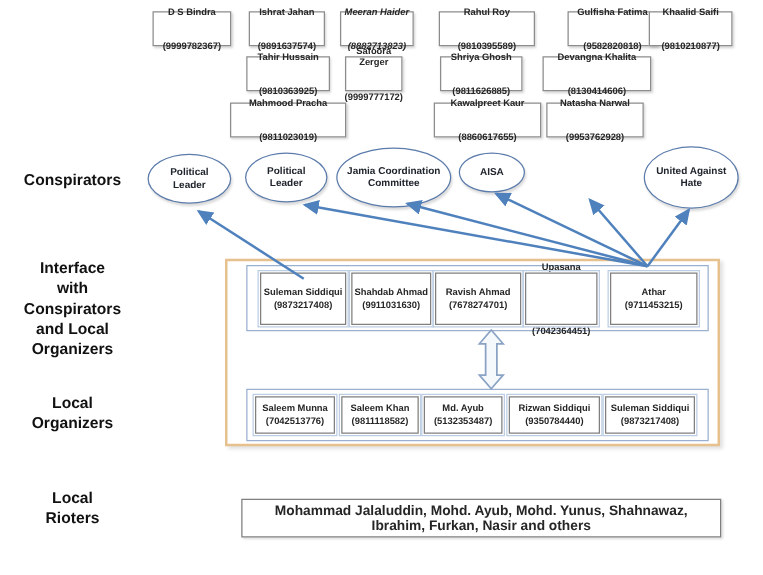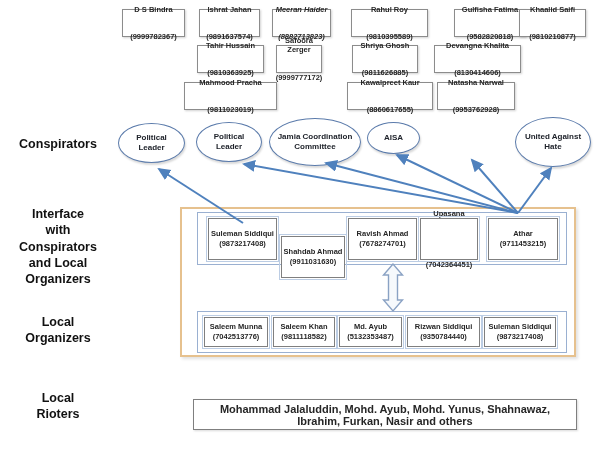--- a/index.html
+++ b/index.html
@@ -123,21 +123,21 @@
     <span>United Against Hate</span>
   </div>
 
   <div style="position:absolute;left:180px;top:207px;width:396px;height:150px;border:2px solid #e6c18e;box-shadow:2px 2px 3px rgba(0,0,0,.12);box-sizing:border-box;"></div>
 
   <div class="groupbox" style="left:197px;top:212px;width:370px;height:53px;"></div>
   <div class="pbox" style="left:208px;top:218px;width:69px;height:42px;">
     <span>Suleman Siddiqui</span>
     <span>(9873217408)</span>
   </div>
-  <div class="pbox" style="left:281px;top:218px;width:64px;height:42px;margin-top:18px;">
+  <div class="pbox" style="left:281px;top:218px;width:64px;height:42px;">
     <span>Shahdab Ahmad</span>
     <span>(9911031630)</span>
   </div>
   <div class="pbox" style="left:348px;top:218px;width:69px;height:42px;">
     <span>Ravish Ahmad</span>
     <span>(7678274701)</span>
   </div>
   <div class="pbox" style="left:420px;top:218px;width:58px;height:42px;gap:41px;">
     <span>Upasana</span>
     <span>(7042364451)</span>

